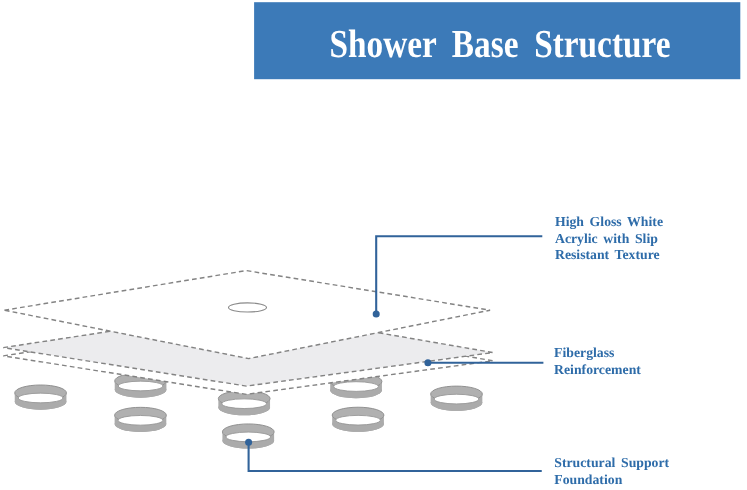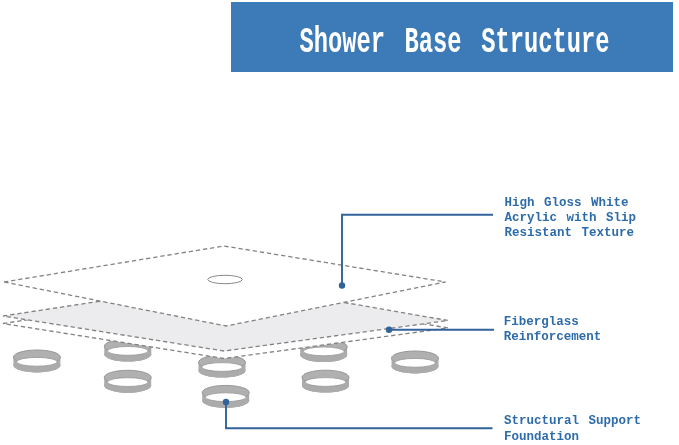--- a/index.html
+++ b/index.html
@@ -1,17 +1,17 @@
 <!DOCTYPE html>
 <html><head>
 <meta charset="utf-8">
 <style>
   html,body{margin:0;padding:0;background:#ffffff;}
   #stage{position:relative;width:679px;height:445px;background:#ffffff;overflow:hidden;
-         font-family:Liberation Mono, monospace;}
+         font-family:Liberation Serif, serif;}
   svg{position:absolute;left:0;top:0;}
 </style>
 </head>
 <body>
 <div id="stage">
 <svg width="679" height="445" viewBox="0 0 679 445">
 
   <defs>
     <g id="ring">
       <ellipse cx="0" cy="8" rx="23.5" ry="7.2" fill="#a0a0a0"></ellipse>

